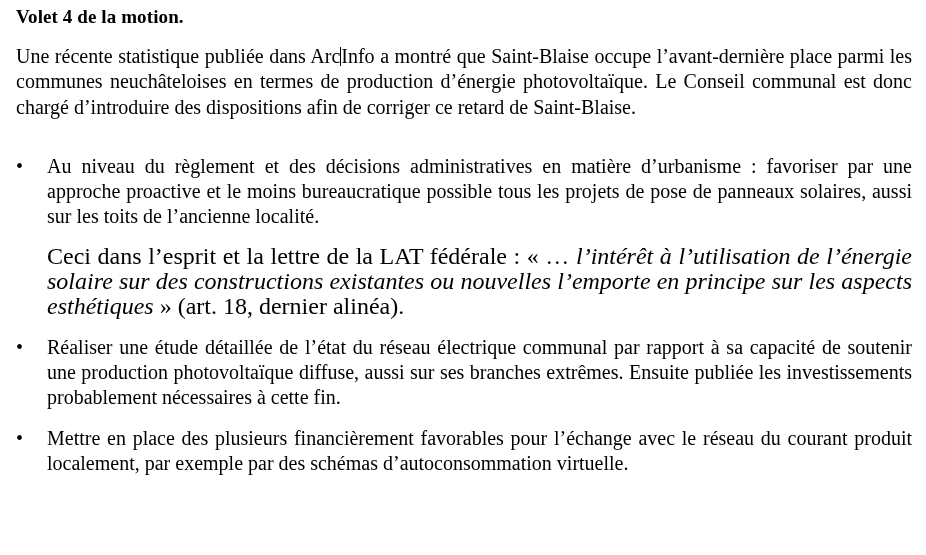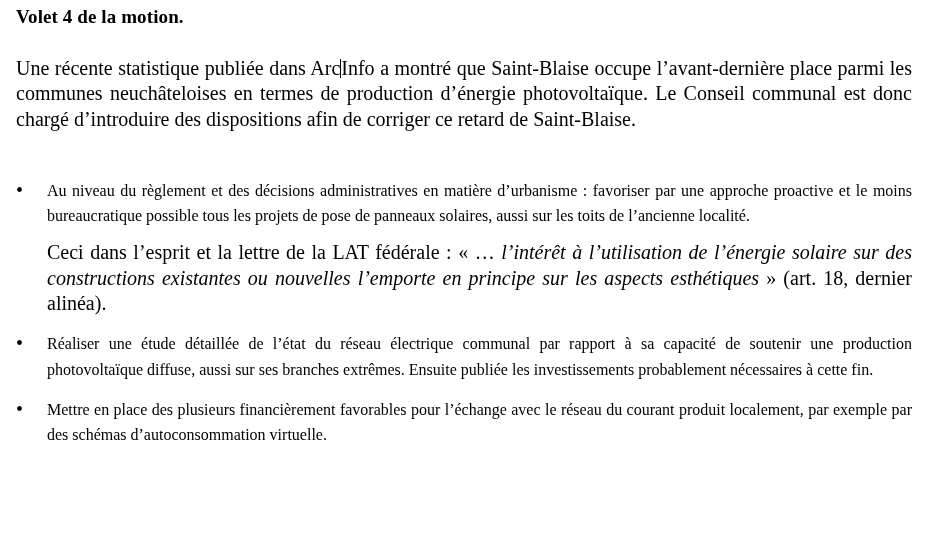--- a/index.html
+++ b/index.html
@@ -62,41 +62,40 @@
   .bullet-marker {
     position: absolute;
     left: 0px;
     top: 0px;
     width: 20px;
     font-size: 20px;
     line-height: 25.3px;
     text-align: left;
   }
   .bullet-text {
-    font-size: 16px;
+    font-size: 20px;
     line-height: 25.3px;
     text-align: justify;
     text-justify: inter-word;
     display: block;
   }
   .sub-para {
-    font-size: 20px;
+    font-size: 24px;
     line-height: 25.3px;
     text-align: justify;
     text-justify: inter-word;
     margin-top: 14px;
     display: block;
   }
   .ital {
     font-style: italic;
   }
   
   .bullet-text, .sub-para, p.para {
     text-align-last: left;
-    margin-top: 12px;
   }
   
   .caret {
     display: inline-block;
     width: 1px;
     height: 19px;
     background: #000;
     vertical-align: -3px;
     margin: 0 0px;
   }

